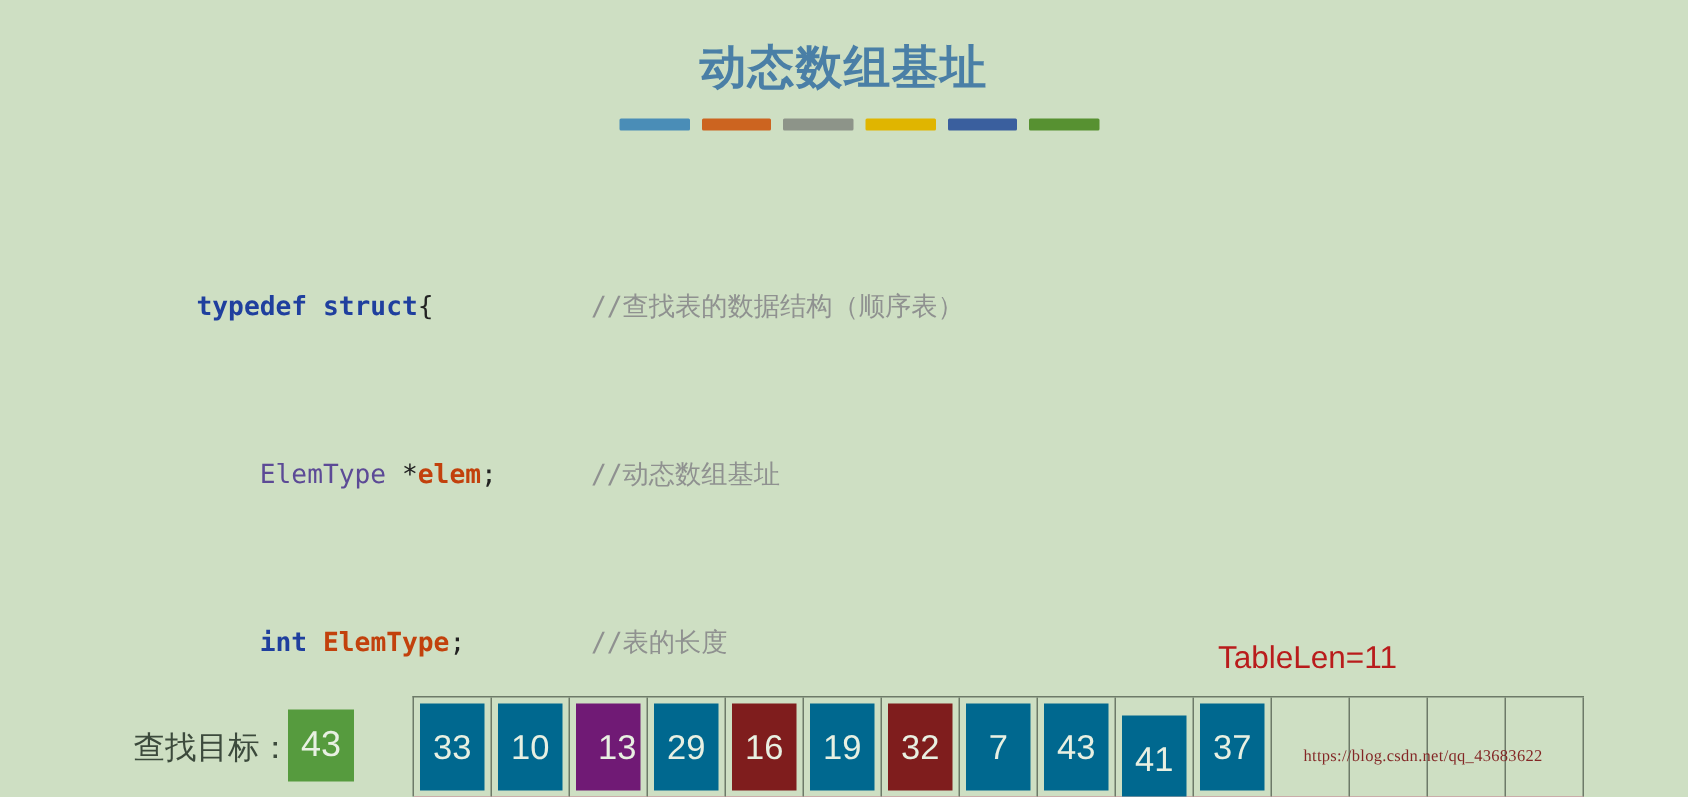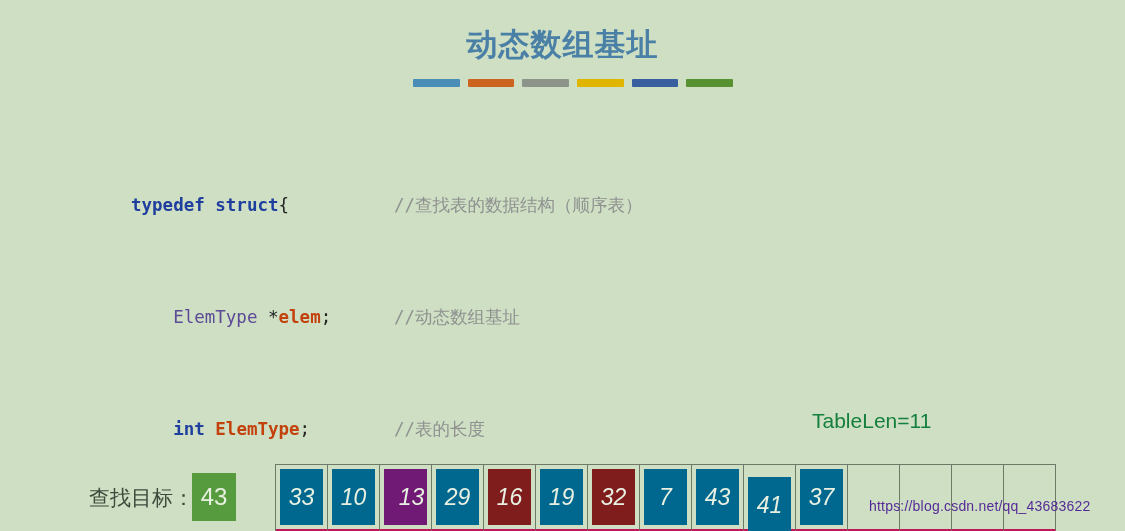--- a/index.html
+++ b/index.html
@@ -61,23 +61,23 @@
   .kw   { color: #1f3f9e; font-weight: bold; }
   .typ  { color: #5c4a96; }
   .var  { color: #c2410c; font-weight: bold; }
   .cmt  { color: #8f9190; }
   .plain { color: #222222; }
 
   
   .tablelen-label {
     position: absolute;
     left: 812px;
-    top: 409px;
+    top: 427px;
     font-size: 21px;
-    color: #15803d;
+    color: #b91c1c;
     font-family: "Liberation Sans", sans-serif;
   }
 
   
   .target-label {
     position: absolute;
     left: 89px;
     top: 484px;
     font-size: 21px;
     color: #3c4a3c;
@@ -103,48 +103,48 @@
     height: 67px;
     display: flex;
     border-left: 1px solid #6d7a68;
     border-top: 1px solid #6d7a68;
   }
   .array-cell {
     width: 52px;
     height: 67px;
     box-sizing: border-box;
     border-right: 1px solid #6d7a68;
-    border-bottom: 3px solid #be185d;
+    border-bottom: 1px solid #be185d;
     display: flex;
     align-items: center;
     justify-content: center;
     padding: 4px;
-    font-style: italic;
   }
   .array-cell .fill {
     width: 100%;
     height: 100%;
     background: #00688f;
     color: #e8f0e2;
     font-size: 23px;
     display: flex;
     align-items: center;
     justify-content: center;
   }
   .array-cell.empty { background: transparent; }
 
   .watermark {
     position: absolute;
     left: 869px;
     top: 498px;
-    font-size: 14px;
-    color: #4c1d95;
+    font-size: 11px;
+    color: #7f1d1d;
     opacity: 0.95;
     pointer-events: none;
     letter-spacing: 0.2px;
+    font-family: Liberation Serif, serif;
   }
 </style>
 </head>
 <body>
 
 <div class="slide-title">动态数组基址</div>
 
 <div class="accent-bars">
   <div class="accent-bar" style="background:#4a8db7"></div>
   <div class="accent-bar" style="background:#cc6420"></div>

